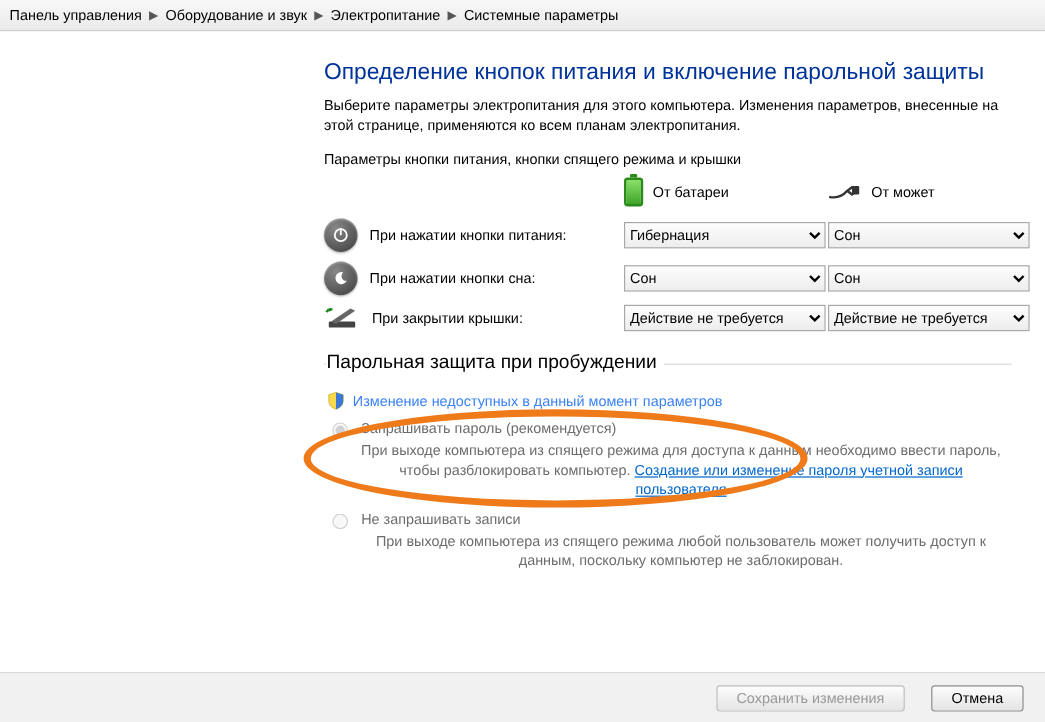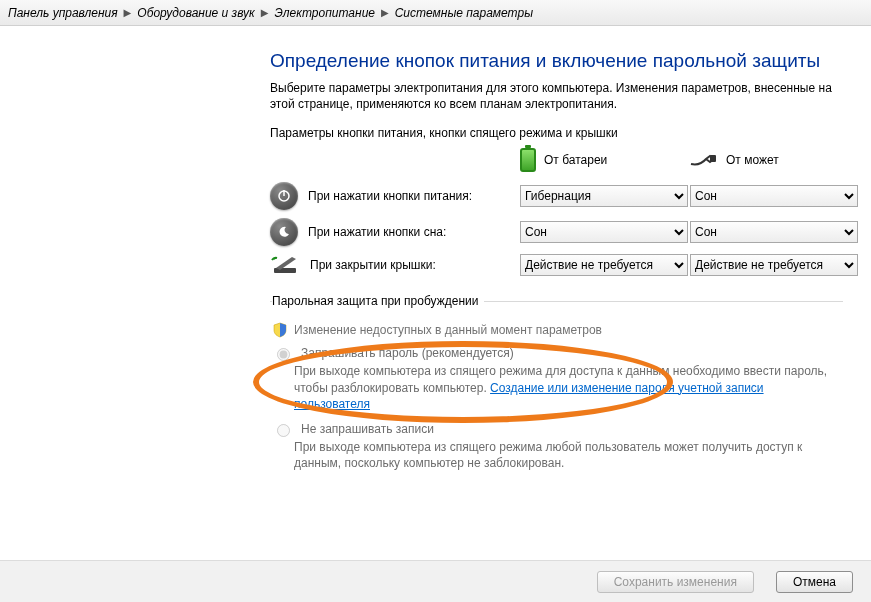--- a/index.html
+++ b/index.html
@@ -16,21 +16,21 @@
   }
   .breadcrumb-bar {
     height: 26px;
     background: linear-gradient(#f8f8f8, #eaeaea);
     border-bottom: 1px solid #d0d0d0;
     display: flex;
     align-items: center;
     padding: 0 8px;
     font-size: 12px;
   }
-  .breadcrumb-bar .crumb { cursor: default; font-style: italic; }
+  .breadcrumb-bar .crumb { cursor: default; }
   .breadcrumb-bar .sep { margin: 0 6px; font-size: 10px; color: #555; }
   .content {
     position: absolute;
     top: 26px; left: 0; right: 0; bottom: 42px;
     padding: 24px 28px 10px 270px;
     overflow: hidden;
   }
   h1.page-title {
     font-size: 19px;
     font-weight: normal;
@@ -67,31 +67,31 @@
   }
   fieldset.pwd {
     border: none;
     border-top: 1px solid #d9d9d9;
     margin: 18px 0 0 0;
     padding: 10px 2px 0 2px;
     position: relative;
   }
   fieldset.pwd > legend {
     padding: 0 6px 0 0;
-    font-size: 12px;
+    font-size: 16px;
   }
   .link-row { display: flex; align-items: center; gap: 6px; margin: 4px 0 8px 0; }
-  .link { color: #737373; cursor: pointer; }
+  .link { color: #3b82f6; cursor: pointer; }
   .shield {
     width: 16px; height: 16px;
   }
   .opt { display: flex; gap: 8px; margin: 6px 0 2px 0; }
   .opt input[type=radio] { margin-top: 2px; }
   .opt .opt-label { color: #6d6d6d; }
-  .opt-desc { margin: 0 0 10px 22px; color: #6d6d6d; line-height: 1.35; }
+  .opt-desc { margin: 0 0 10px 22px; color: #6d6d6d; line-height: 1.35; text-align: center; }
   .opt-desc .link { color: #0066cc; text-decoration: underline; }
   .footer {
     position: absolute; left: 0; right: 0; bottom: 0; height: 42px;
     background: #f1f1f1; border-top: 1px solid #dcdcdc;
     display: flex; justify-content: flex-end; align-items: center;
     gap: 22px; padding: 0 18px;
   }
   button.win {
     font: inherit; height: 22px; padding: 0 16px;
     border: 1px solid #8e8e8e; border-radius: 3px;

